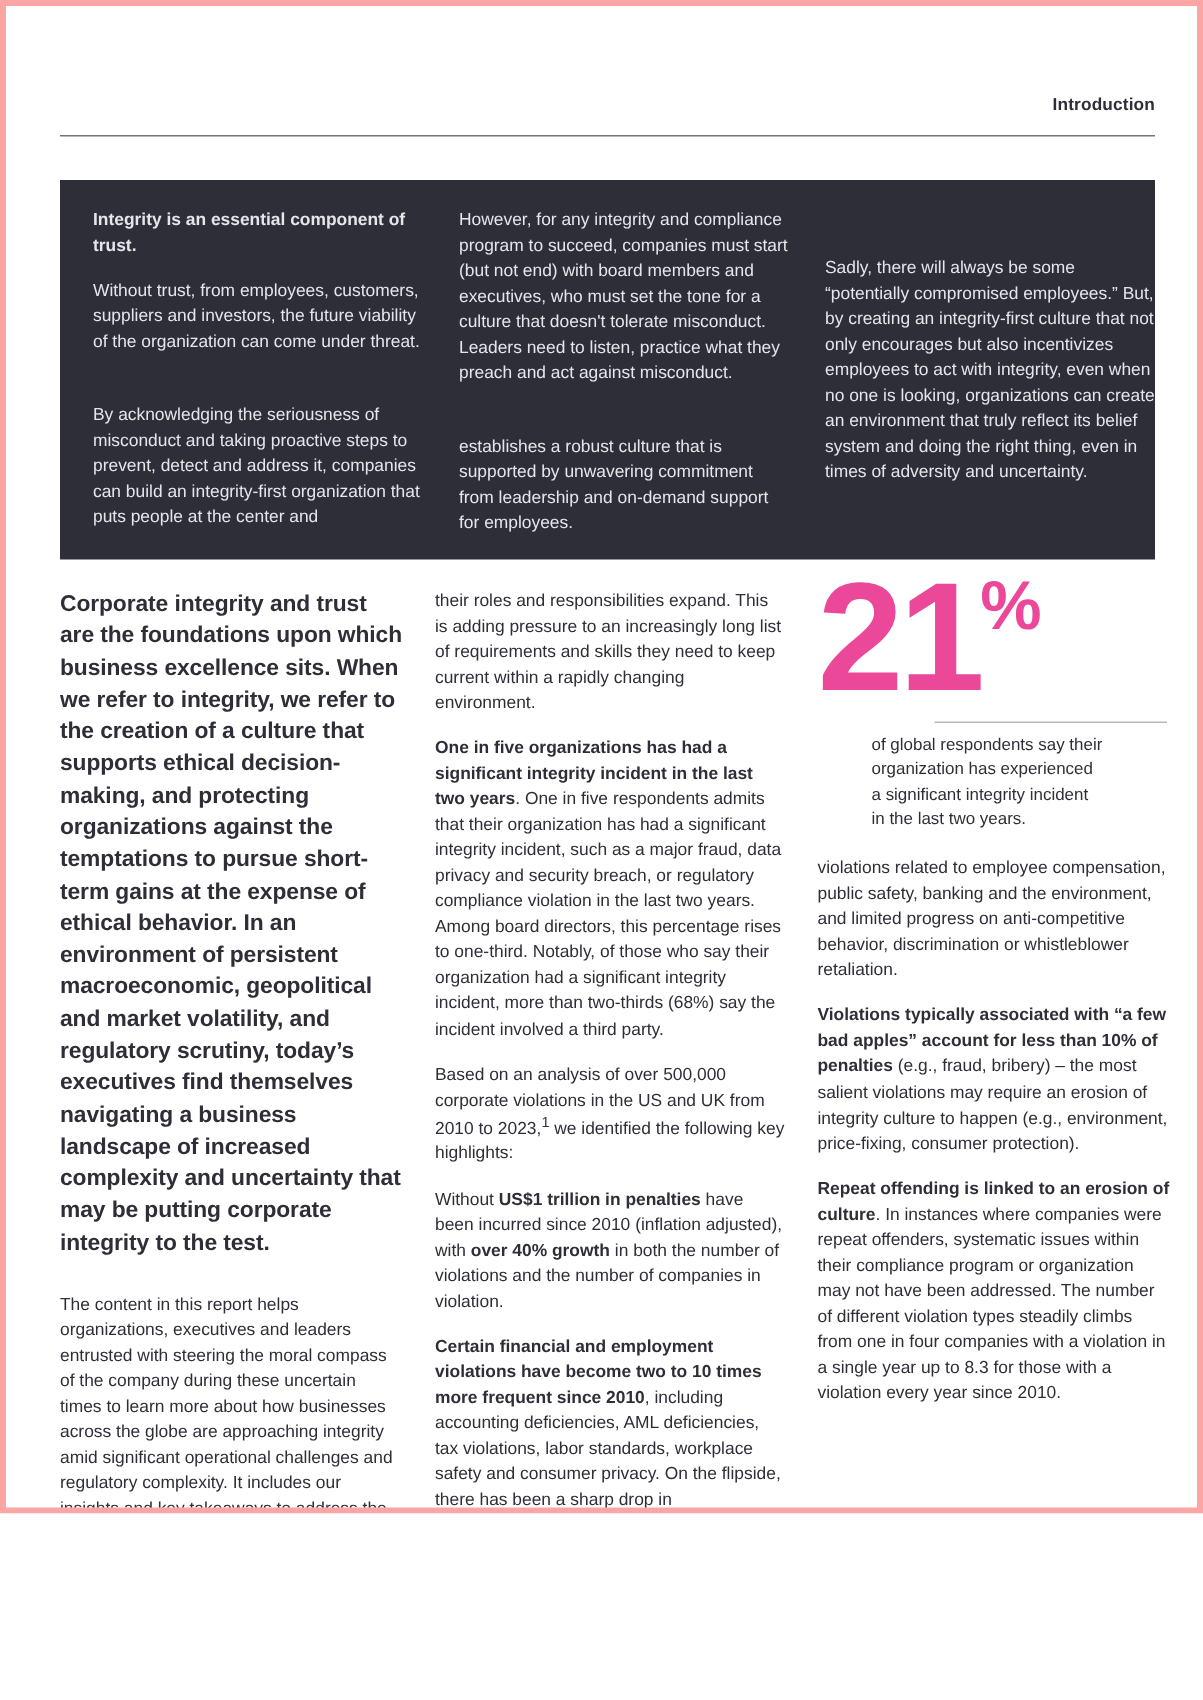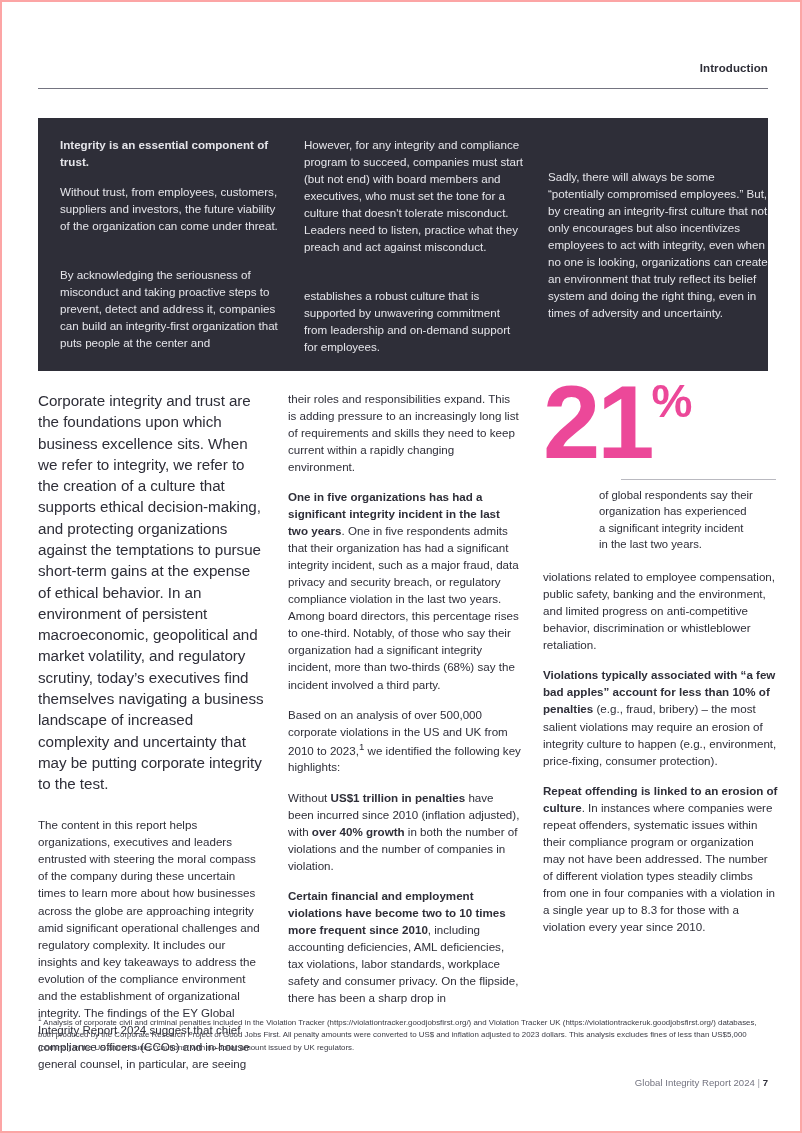--- a/index.html
+++ b/index.html
@@ -7,24 +7,24 @@
     padding: 0;
     background: #ffffff;
   }
   body {
     font-family: "Liberation Sans", sans-serif;
     color: #2e2e38;
   }
   .page {
     position: relative;
     width: 802px;
-    height: 1133px;
+    height: 1009px;
     background: #ffffff;
     box-sizing: border-box;
-    border: 2px solid #fca5a5;
+    border: 4px solid #fca5a5;
     overflow: hidden;
   }
 
   
   .header {
     position: absolute;
     left: 36px;
     top: 60px;
     width: 730px;
   }
@@ -87,21 +87,21 @@
   .col {
     width: 228px;
     flex: 0 0 228px;
   }
   .col-mid { width: 233px; flex: 0 0 233px; }
   .col-right { width: 235px; flex: 0 0 235px; }
 
   .lead {
     font-size: 15.2px;
     line-height: 1.40;
-    font-weight: normal;
+    font-weight: bold;
     color: #2e2e38;
     margin: 0 0 22px 0;
     letter-spacing: -.05px;
   }
   .body-p {
     font-size: 11.6px;
     line-height: 1.47;
     color: #2e2e38;
     margin: 0 0 13px 0;
   }
@@ -130,21 +130,21 @@
   .stat-rule {
     height: 1px;
     background: #b9b9c0;
     width: 155px;
     margin: 8px 0 0 78px;
   }
   .stat-caption {
     font-size: 11.3px;
     line-height: 1.45;
     color: #2e2e38;
-    margin: 7px 0 0 56px;
+    margin: 7px 0 0 36px;
     width: 155px;
   }
 
   
   .footnote {
     position: absolute;
     left: 36px;
     top: 1012px;
     width: 730px;
     font-size: 7.9px;

